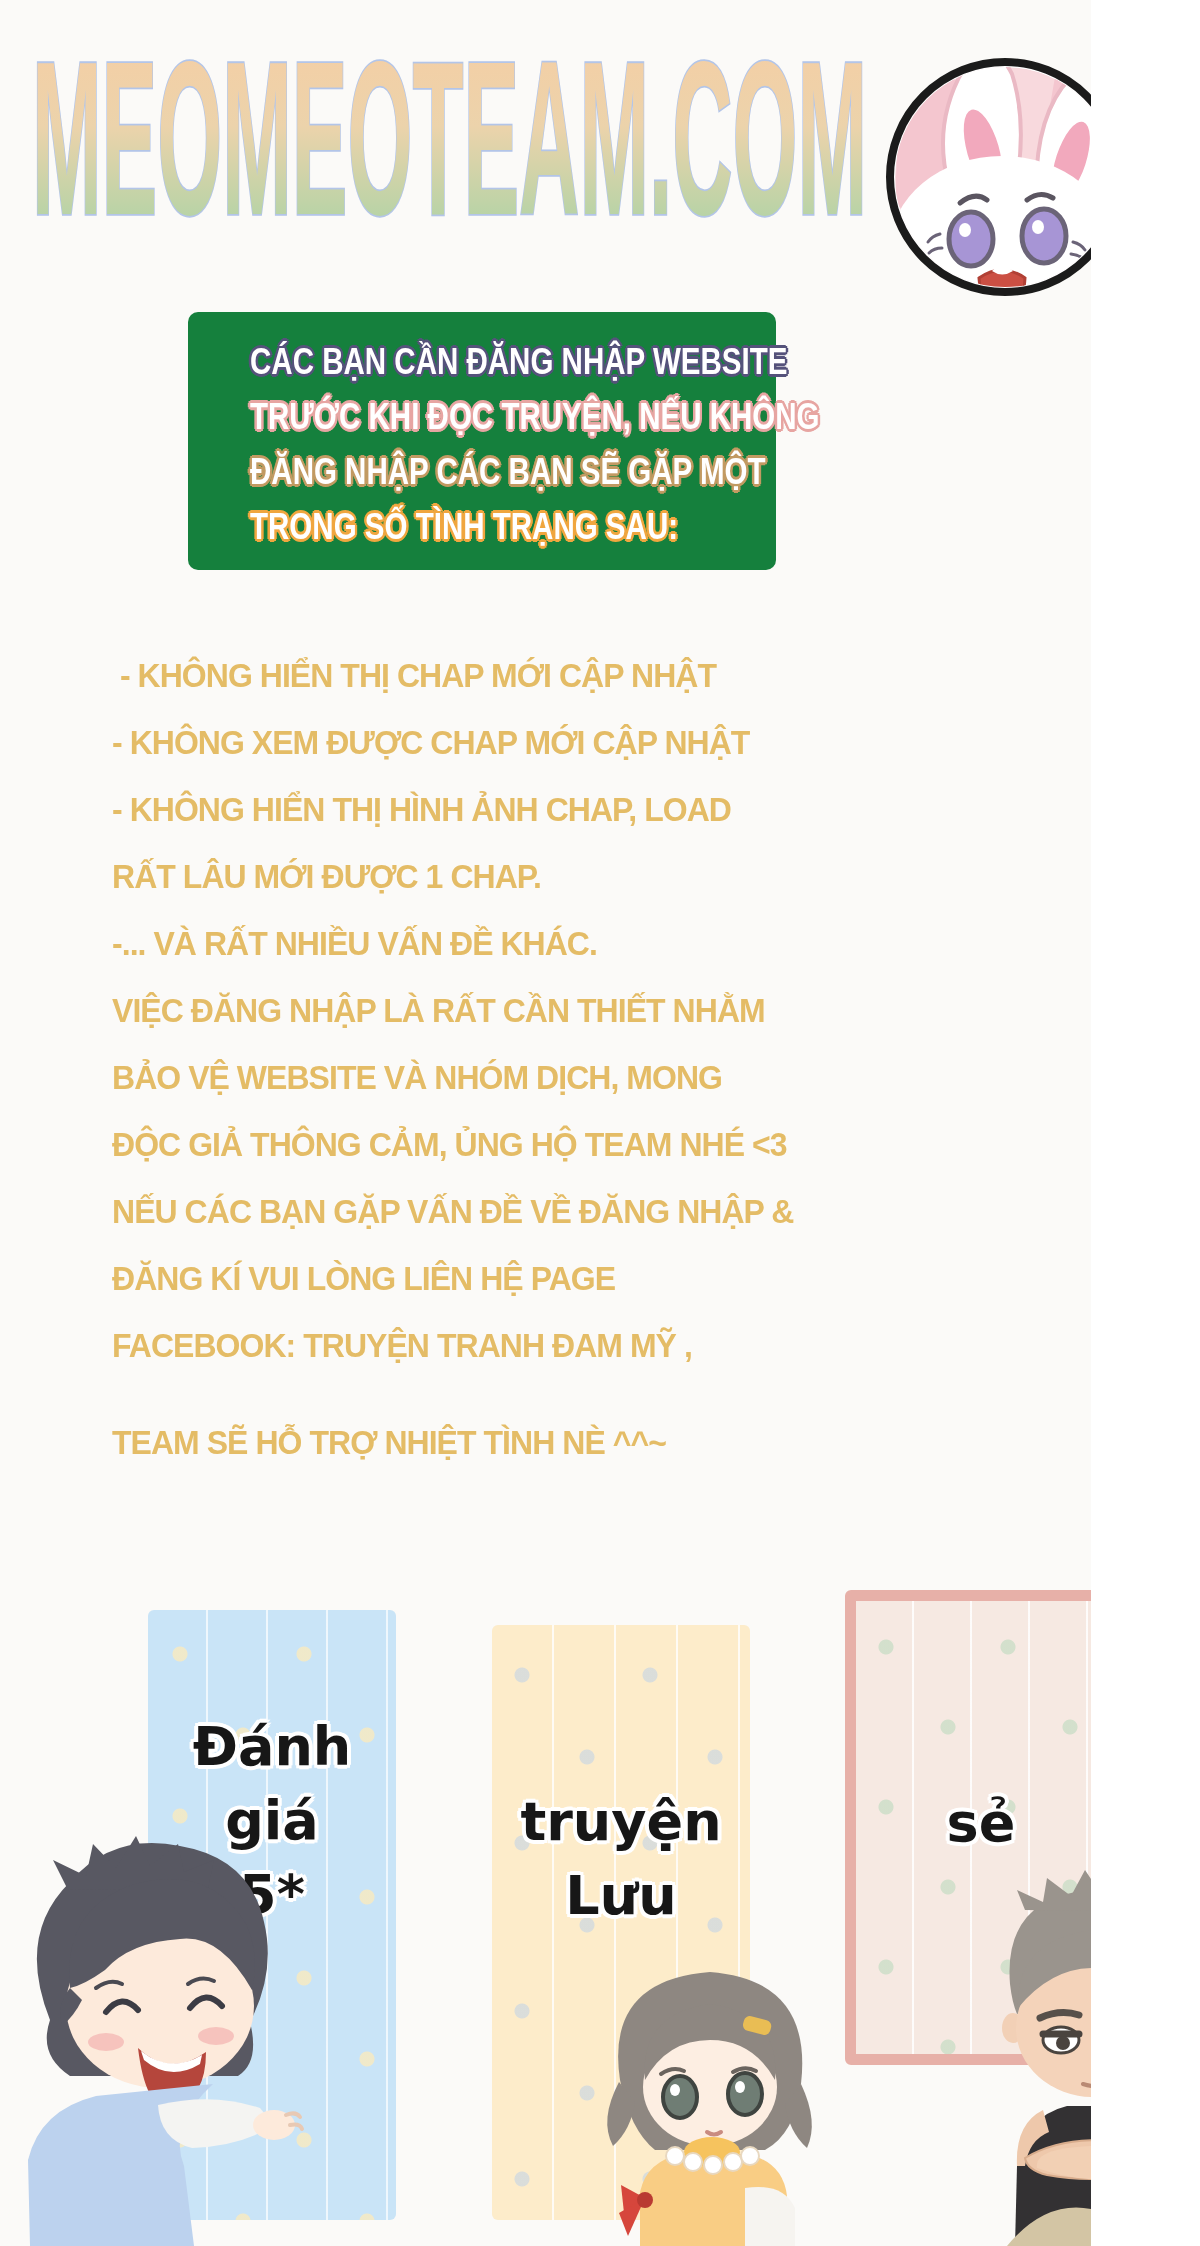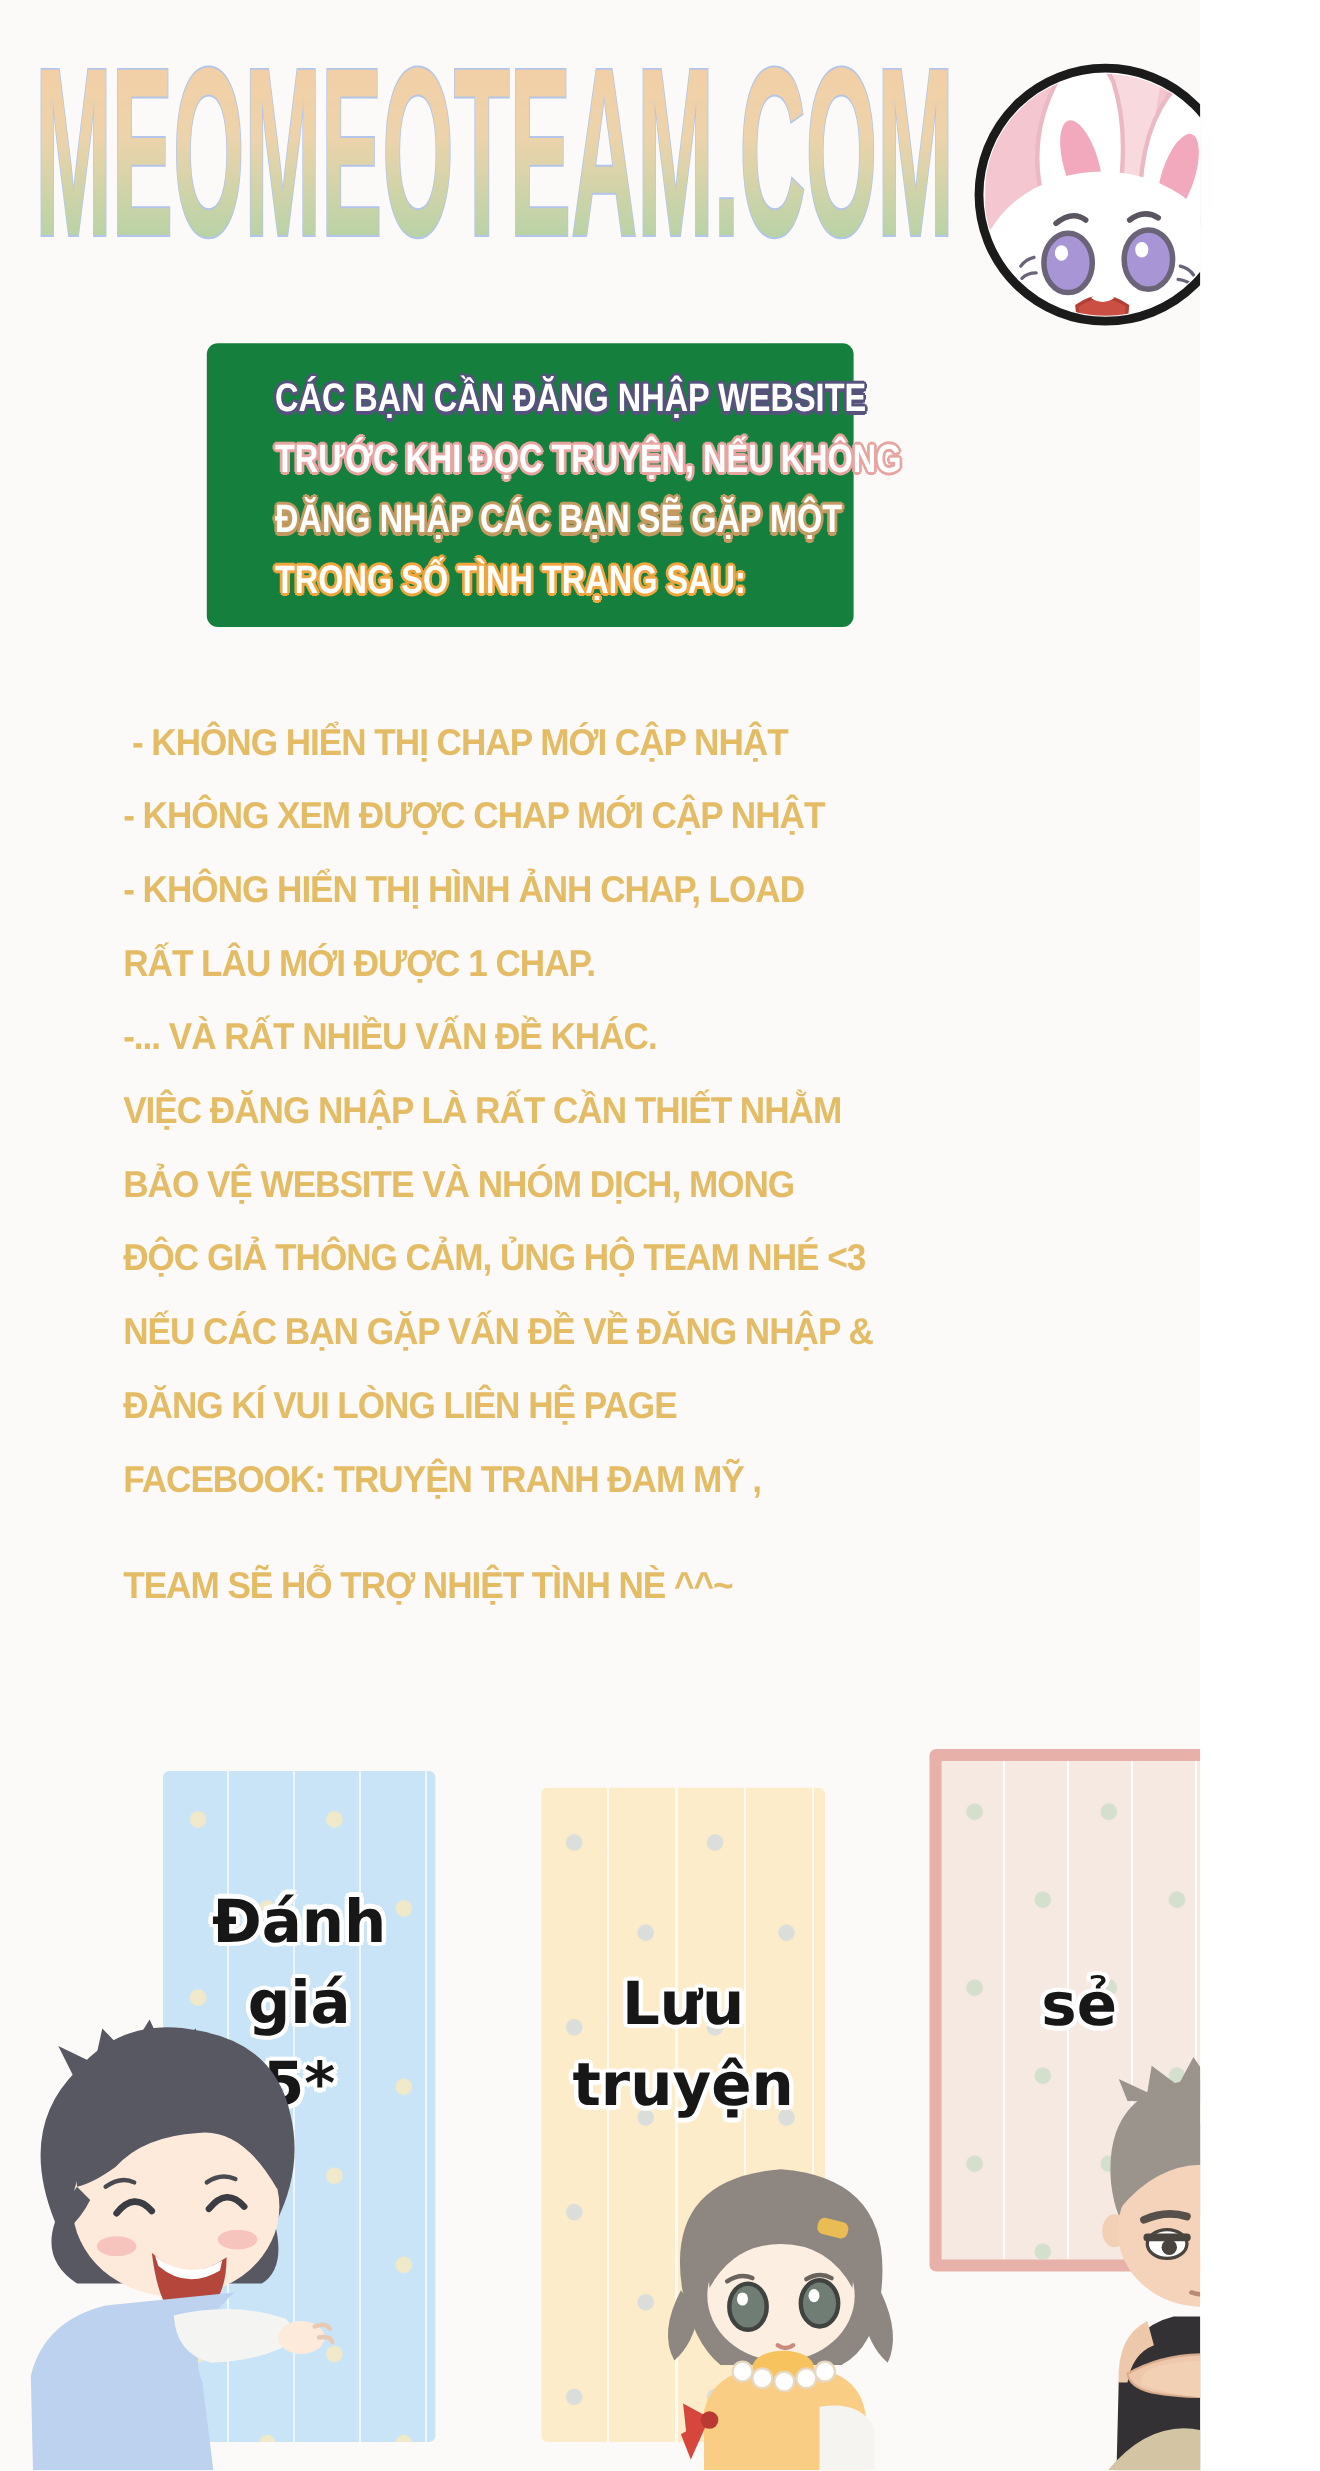--- a/index.html
+++ b/index.html
@@ -147,22 +147,22 @@
   <div class="card card1">
     <div class="card-label">
       <div>Đánh</div>
       <div>giá</div>
       <div>5*</div>
     </div>
   </div>
 
   <div class="card card2">
     <div class="card-label">
+      <div>truyện</div>
       <div>Lưu</div>
-      <div>truyện</div>
     </div>
   </div>
 
   <div class="card card3">
     <div class="card-label">
       <div>sẻ</div>
     </div>
   </div>
 
   <svg class="chibi chibi-boy1" width="300" height="436" viewBox="0 0 300 436">

